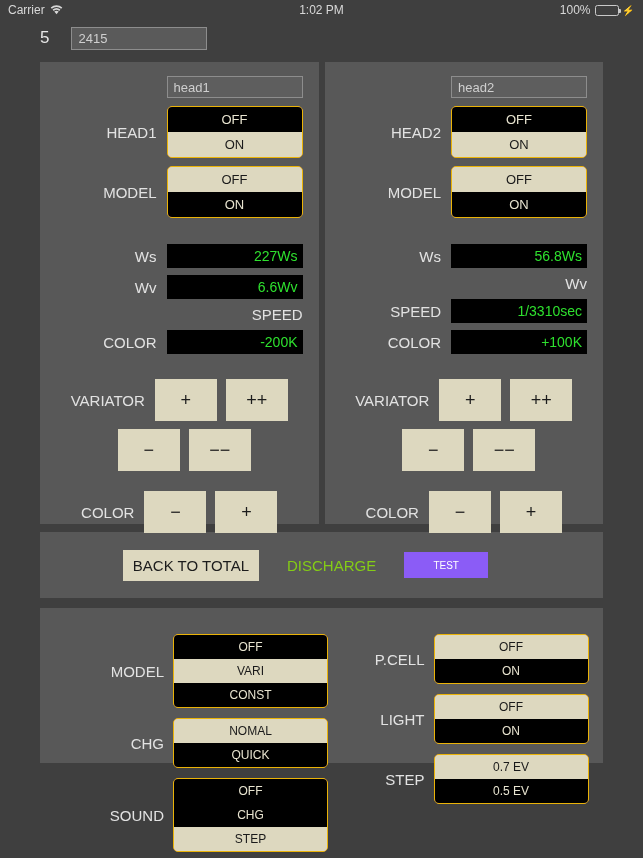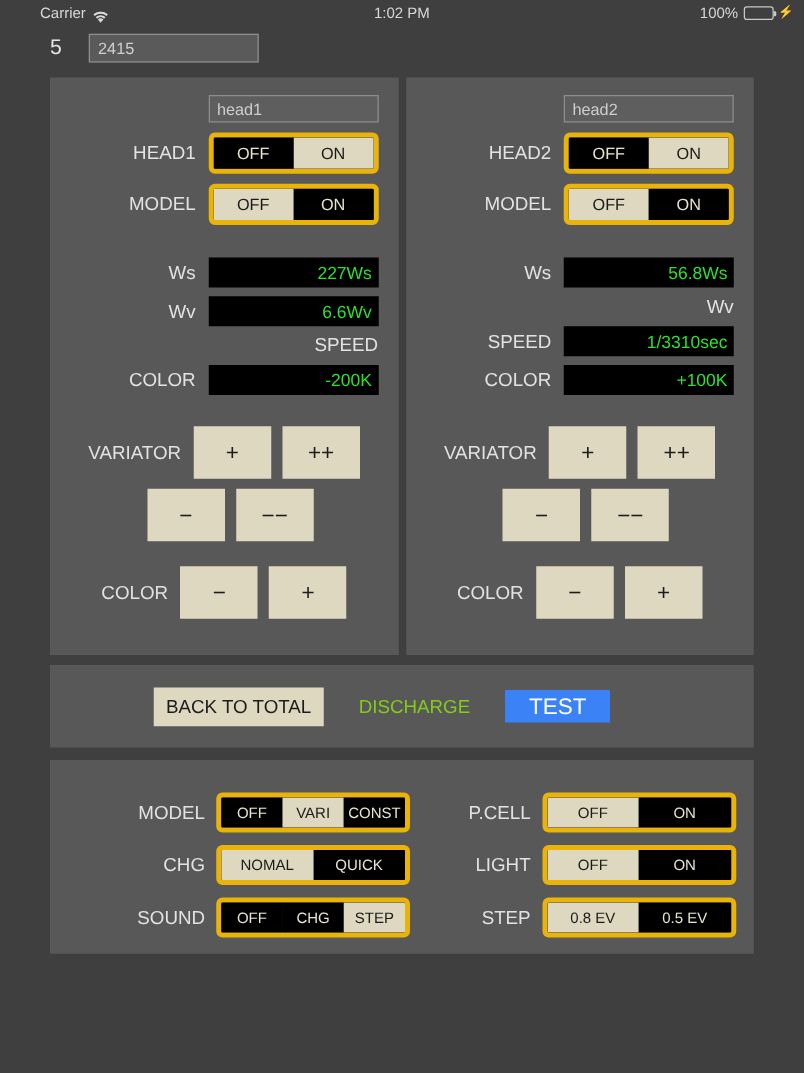--- a/index.html
+++ b/index.html
@@ -16,21 +16,21 @@
   
   .statusbar {
     height: 20px;
     display: flex;
     align-items: center;
     padding: 0 8px;
     font-size: 12px;
     color: #d8d8d8;
     position: relative;
   }
-  .sb-left { display: flex; align-items: flex-end; gap: 5px; margin-left: 24px; }
+  .sb-left { display: flex; align-items: flex-start; gap: 5px; }
   .sb-center {
     position: absolute;
     left: 0; right: 0;
     text-align: center;
     font-size: 12px;
     color: #d8d8d8;
     pointer-events: none;
   }
   .sb-right {
     margin-left: auto;
@@ -117,24 +117,25 @@
   .row-label {
     color: #e2e2e2;
     font-size: 15px;
     text-align: right;
     white-space: nowrap;
   }
 
   
   .seg {
     display: flex;
-    border: 4px solid #eab308;
+    border: 1px solid #eab308;
     border-radius: 5px;
     overflow: hidden;
-    background: #0f172a;
+    background: #fca5a5;
+    flex-direction: column;
   }
   .seg-w136 { width: 136px; }
   .seg-item {
     flex: 1;
     text-align: center;
     font-size: 13px;
     line-height: 25px;
     height: 25px;
     color: #e8e4d0;
     background: #000;
@@ -201,23 +202,23 @@
     font-family: "Liberation Sans", sans-serif;
   }
   .btn-plain {
     background: transparent;
     color: #84cc16;
     font-size: 15px;
     border: none;
     font-family: "Liberation Sans", sans-serif;
   }
   .btn-test {
-    background: #3b82f6;
+    background: #8b5cf6;
     color: #ffffff;
-    font-size: 18px;
+    font-size: 10px;
     width: 84px;
     height: 26px;
     border: none;
     font-family: "Liberation Sans", sans-serif;
   }
 
   
   .settings-panel {
     margin: 10px 40px 0 40px;
     height: 155px;
@@ -464,18 +465,18 @@
       <span class="set-label">LIGHT</span>
       <div class="seg seg-w155 seg-small">
         <div class="seg-item on">OFF</div>
         <div class="seg-item">ON</div>
       </div>
     </div>
 
     <div class="set-row">
       <span class="set-label">STEP</span>
       <div class="seg seg-w155 seg-small">
-        <div class="seg-item on">0.8 EV</div>
+        <div class="seg-item on">0.7 EV</div>
         <div class="seg-item">0.5 EV</div>
       </div>
     </div>
   </div>
 </div>
 
 </body></html>

